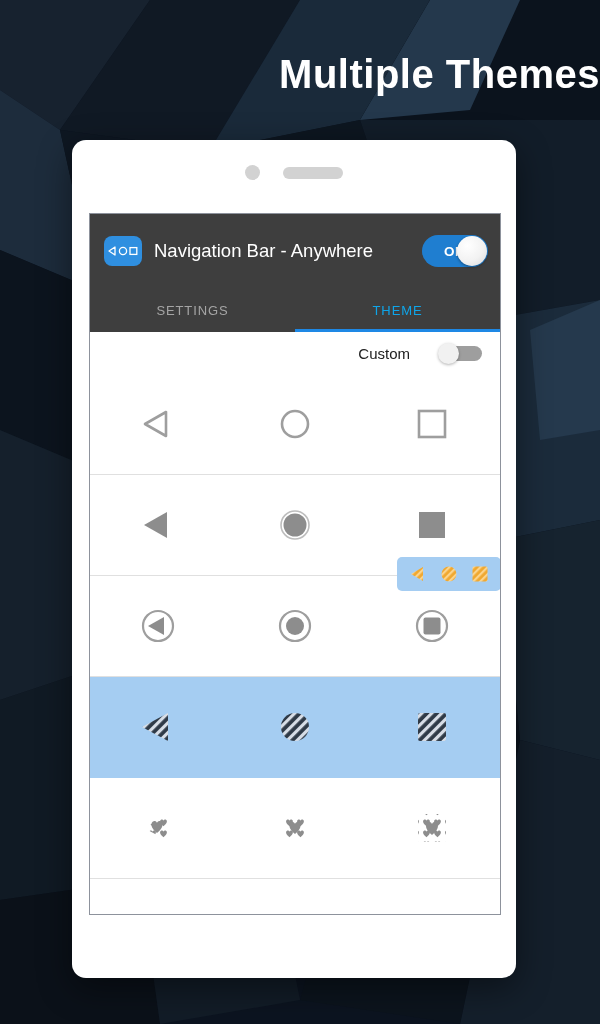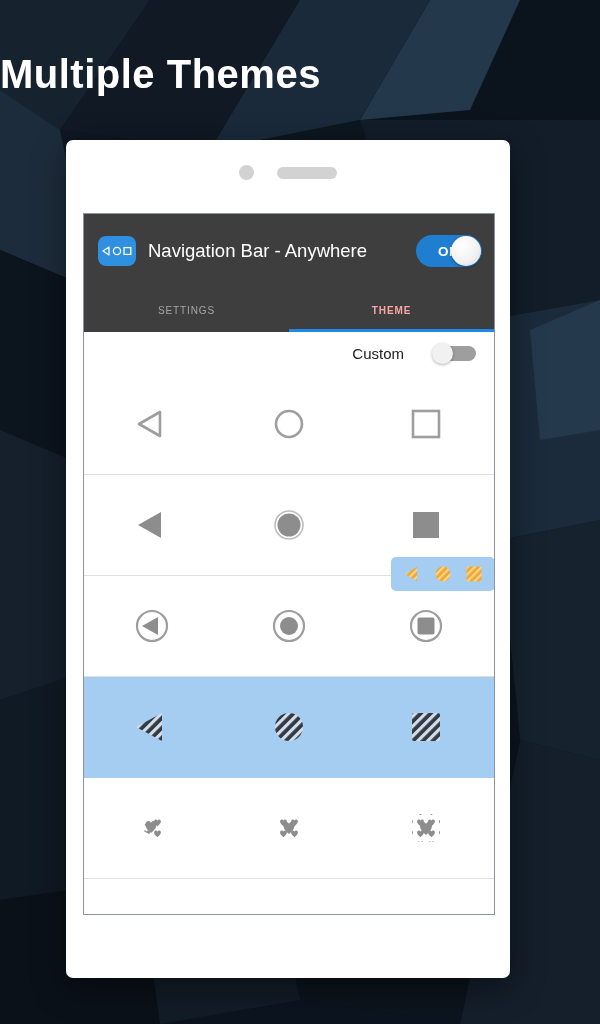--- a/index.html
+++ b/index.html
@@ -25,37 +25,37 @@
     width: 600px;
     height: 1024px;
   }
 
   
   #headline {
     position: absolute;
     top: 52px;
     left: 0;
     width: 600px;
-    text-align: left;
+    text-align: right;
     color: #ffffff;
     font-size: 40px;
     font-weight: bold;
     letter-spacing: 0.5px;
     z-index: 5;
   }
 
   
   #phone {
     position: absolute;
-    left: 66px;
+    left: 72px;
     top: 140px;
     width: 444px;
     height: 838px;
     background: #ffffff;
-    border-radius: 7px;
+    border-radius: 14px;
     box-shadow: 0 10px 34px rgba(0,0,0,0.45);
     z-index: 4;
   }
   #phone-camera {
     position: absolute;
     left: 173px;
     top: 25px;
     width: 15px;
     height: 15px;
     border-radius: 50%;
@@ -143,24 +143,24 @@
     height: 44px;
     display: flex;
   }
   .tab {
     flex: 1;
     position: relative;
     display: flex;
     align-items: center;
     justify-content: center;
     color: #a5a5a5;
-    font-size: 10px;
+    font-size: 13px;
     letter-spacing: 0.9px;
   }
-  .tab.active { color: #fca5a5; font-weight: bold; }
+  .tab.active { color: #0ea5e9; font-weight: normal; }
   .tab.active::after {
     content: "";
     position: absolute;
     left: 0; right: 0; bottom: 0;
     height: 3px;
     background: #1e88e5;
   }
 
   
   #custom-row {

